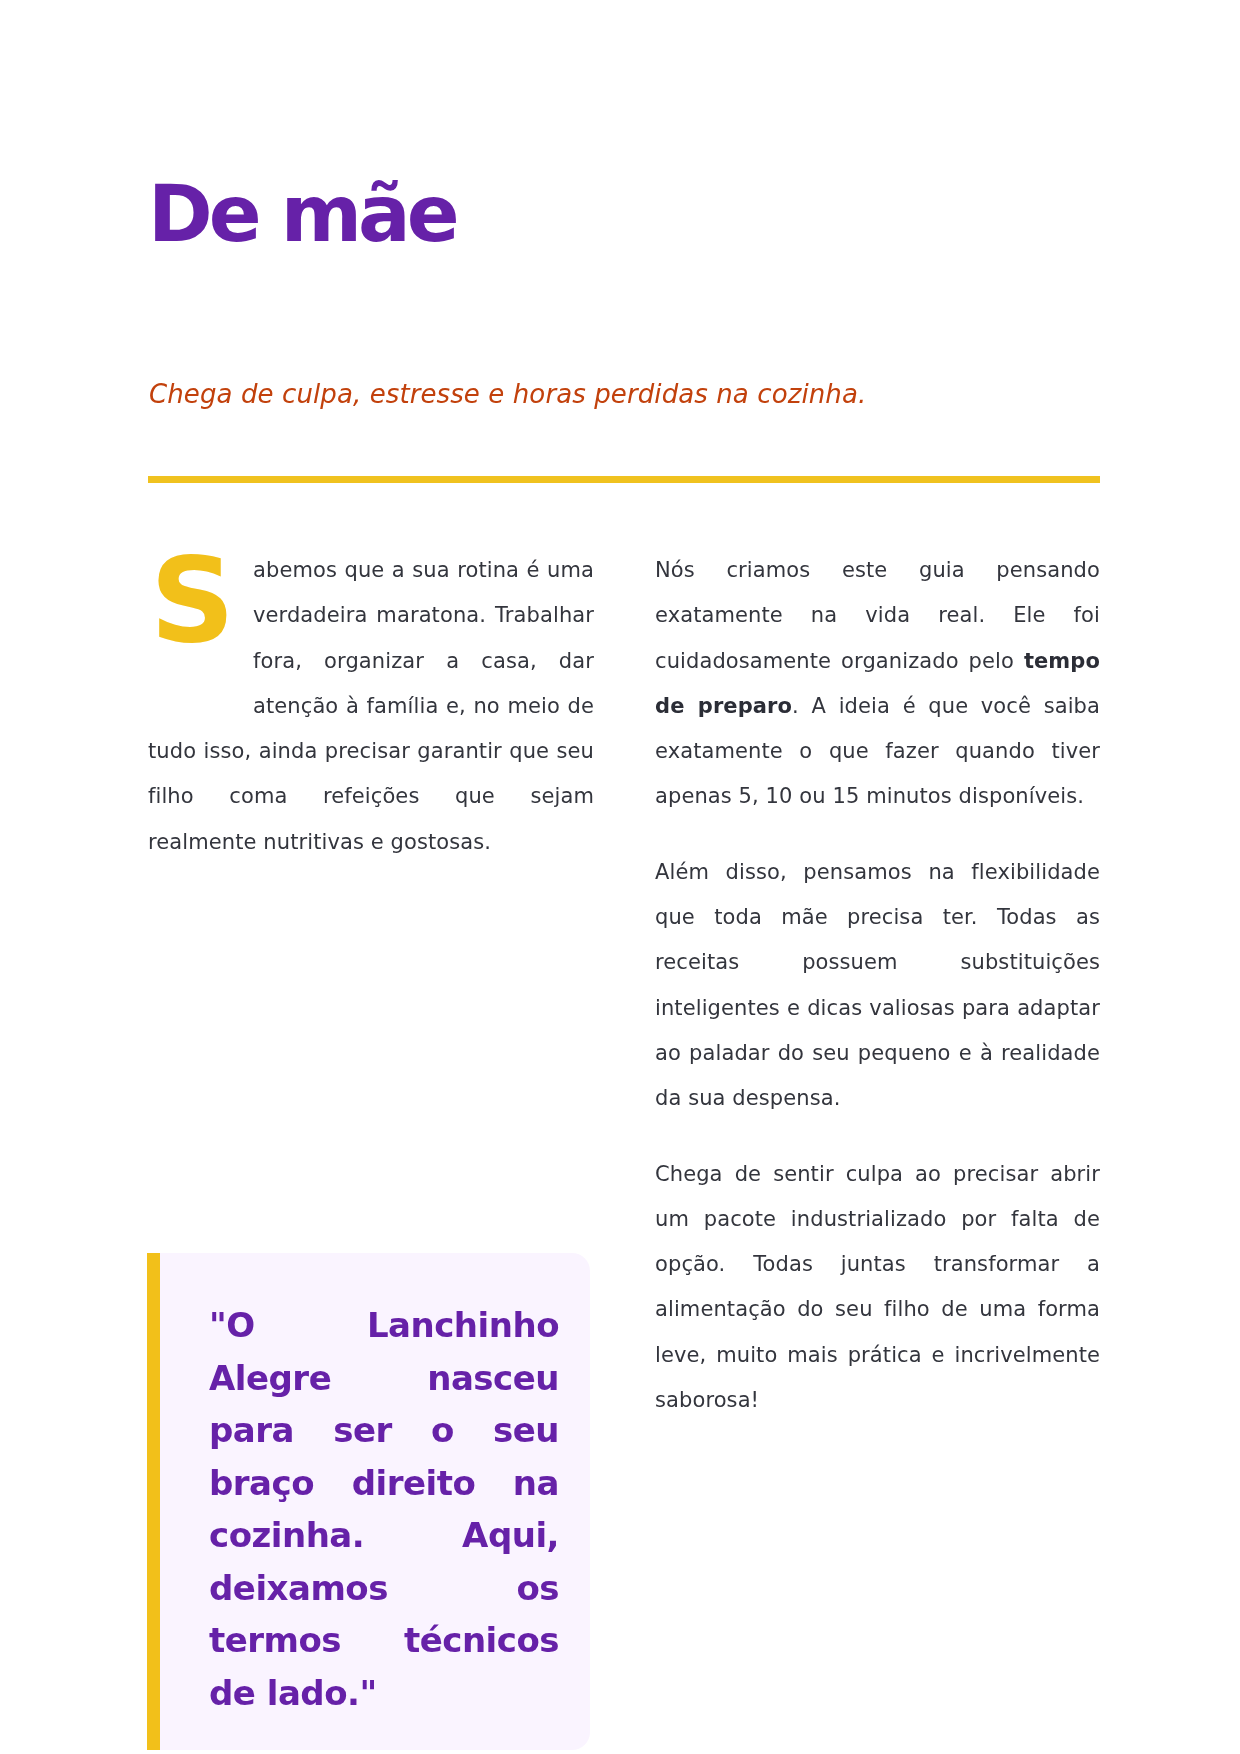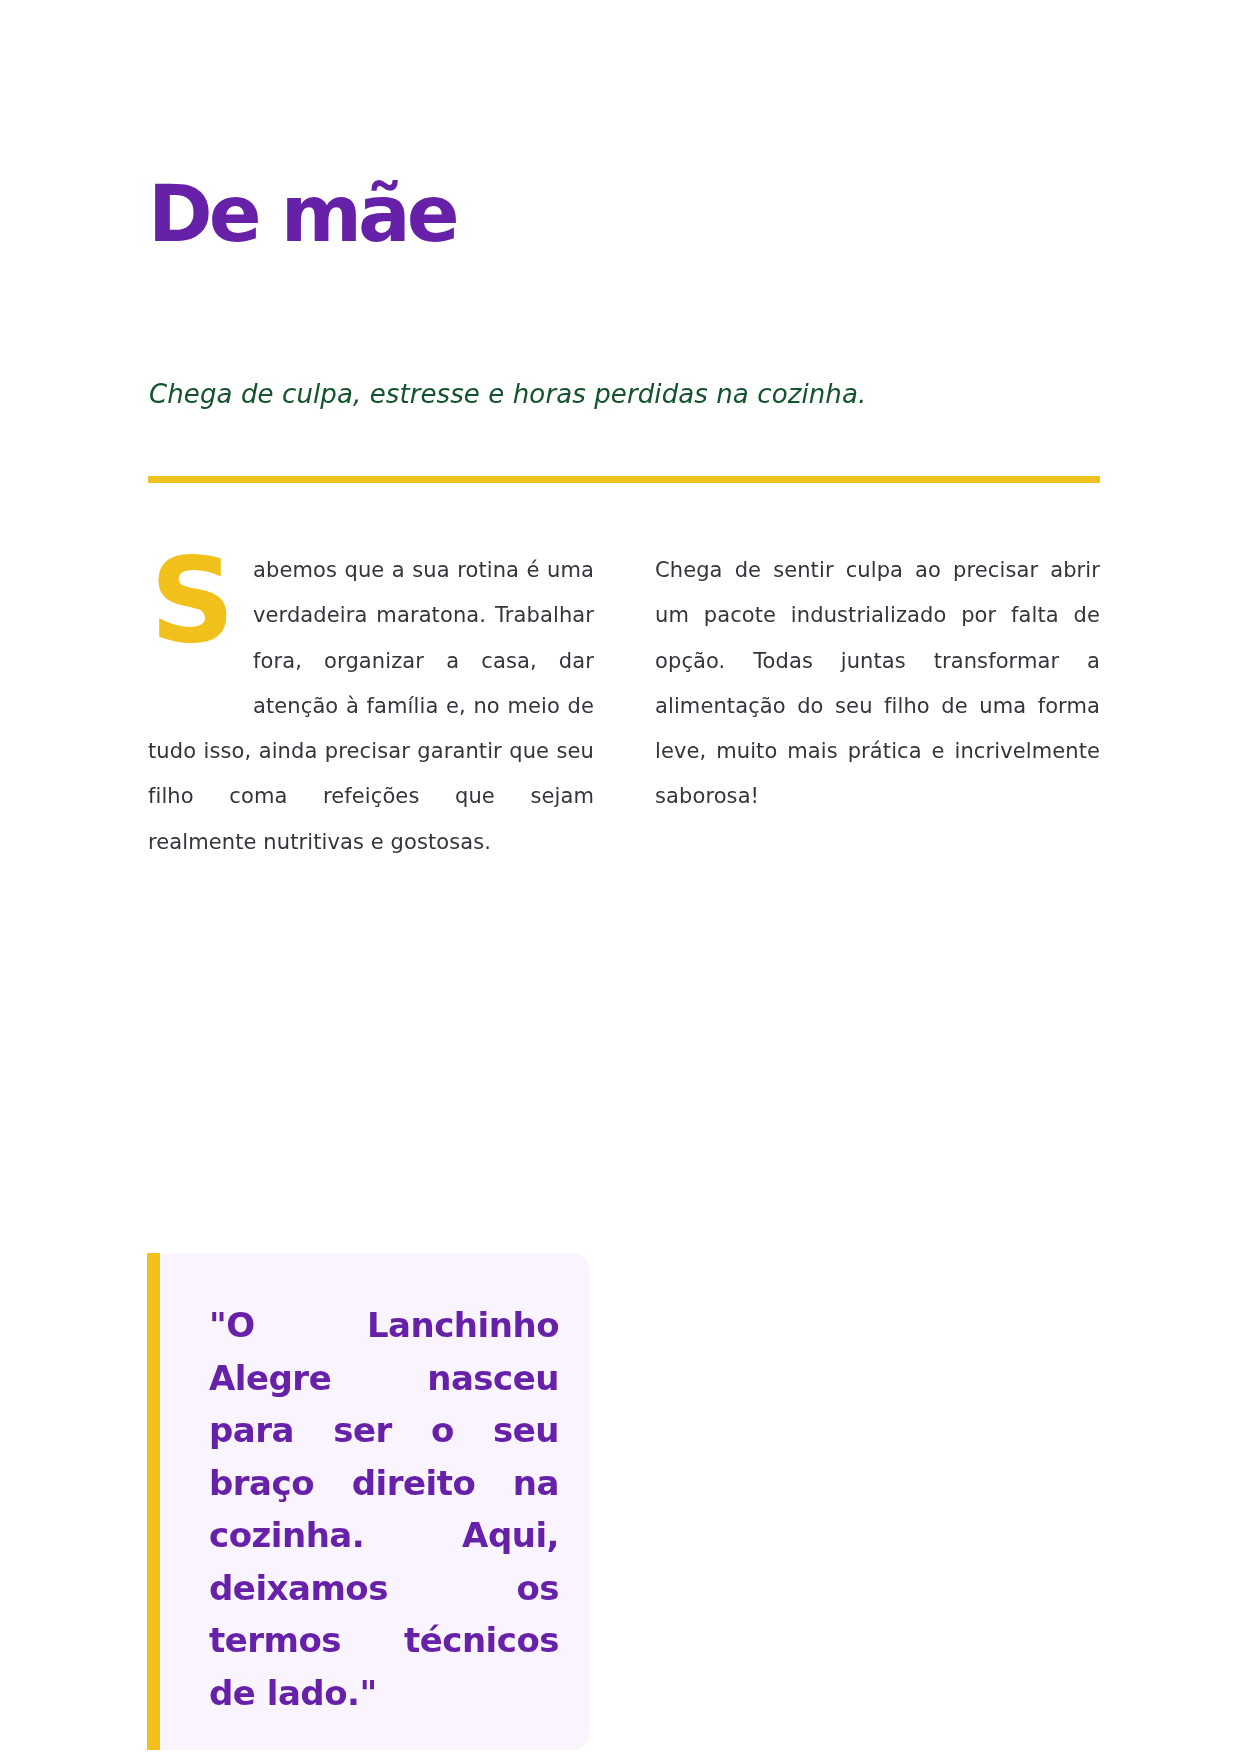--- a/index.html
+++ b/index.html
@@ -18,21 +18,21 @@
   }
   .title span { display: block; }
 
   .subtitle {
     position: absolute; left: 149px; top: 374px;
     margin: 0;
     font-family: "DejaVu Sans", sans-serif;
     font-style: italic;
     font-size: 26px;
     line-height: 40px;
-    color: #14532d;
+    color: #c2410c;
     letter-spacing: 0.1px;
   }
 
   .rule {
     position: absolute; left: 148px; top: 476px;
     width: 952px; height: 7px;
     background: #f0c21f;
   }
 
   .col { position: absolute; top: 548px; width: 446px; }
@@ -99,16 +99,18 @@
     <p class="para">
       <span class="dropcap">S</span><span>abemos que a sua rotina é uma verdadeira maratona. Trabalhar fora, organizar a casa, dar atenção à família e, no meio de tudo isso, ainda precisar garantir que seu filho coma refeições que sejam realmente nutritivas e gostosas.</span>
     </p>
   </div>
 
   <div class="quote-box">
     <p class="quote-text">"O Lanchinho Alegre nasceu para ser o seu braço direito na cozinha. Aqui, deixamos os termos técnicos de lado."</p>
   </div>
 
   <div class="col col-right">
+    <p class="para"><span>Nós criamos este guia pensando exatamente na vida real. Ele foi cuidadosamente organizado pelo </span><b>tempo de preparo</b><span>. A ideia é que você saiba exatamente o que fazer quando tiver apenas 5, 10 ou 15 minutos disponíveis.</span></p>
+    <p class="para">Além disso, pensamos na flexibilidade que toda mãe precisa ter. Todas as receitas possuem substituições inteligentes e dicas valiosas para adaptar ao paladar do seu pequeno e à realidade da sua despensa.</p>
     <p class="para">Chega de sentir culpa ao precisar abrir um pacote industrializado por falta de opção. Todas juntas transformar a alimentação do seu filho de uma forma leve, muito mais prática e incrivelmente saborosa!</p>
   </div>
 
 </div>
 
 </body></html>

